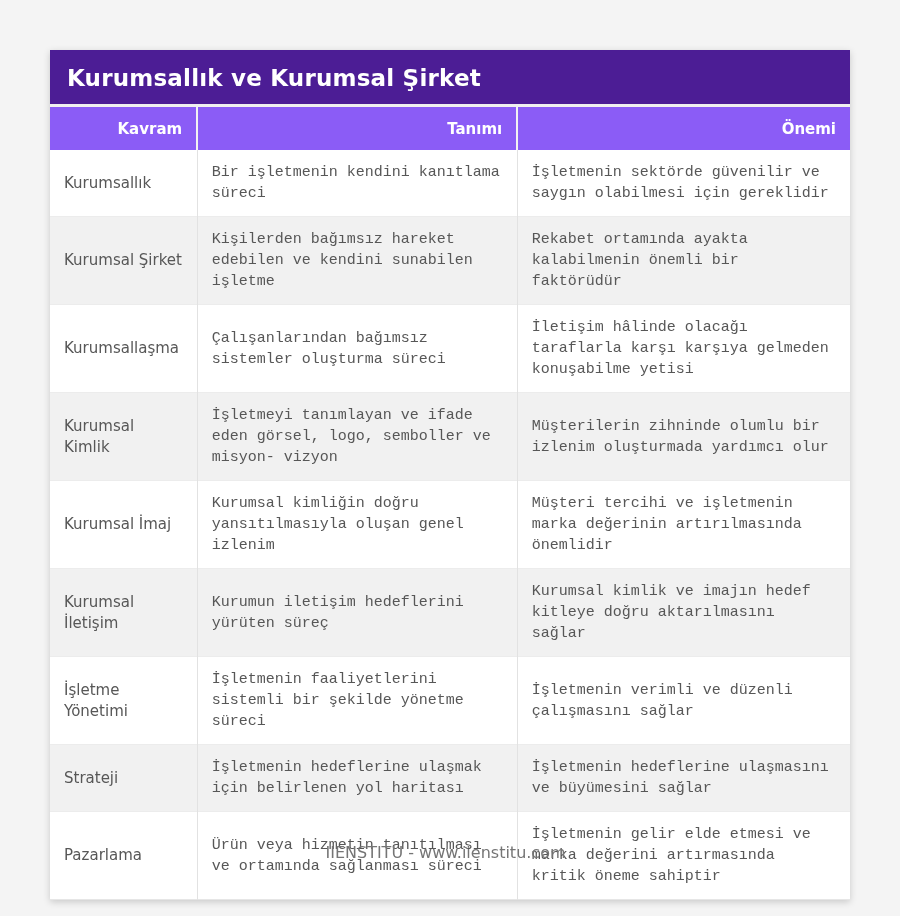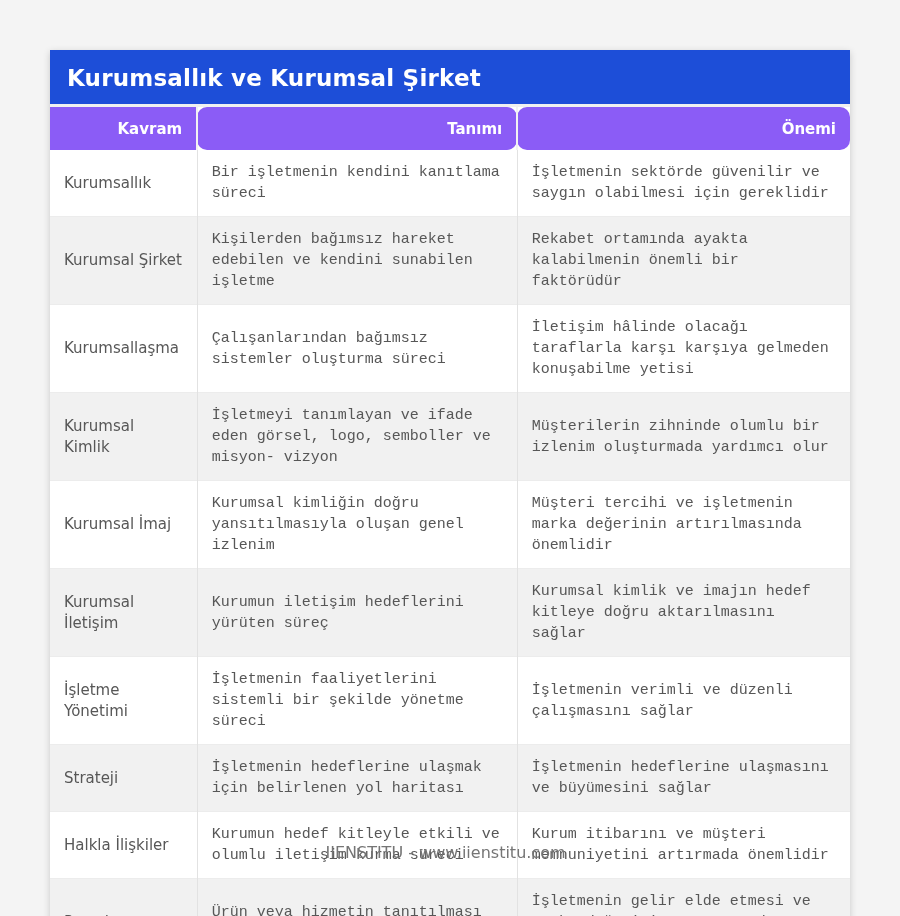--- a/index.html
+++ b/index.html
@@ -12,21 +12,21 @@
   }
   .card {
     position: absolute;
     left: 50px;
     top: 50px;
     width: 800px;
     box-shadow: 0 2px 7px rgba(0,0,0,0.18);
     background: #ffffff;
   }
   .title-bar {
-    background: #1d4ed8;
+    background: #4c1d95;
     color: #ffffff;
     height: 57px;
     line-height: 57px;
     padding: 0 17px;
     font-size: 23px;
     font-weight: bold;
     letter-spacing: 0.2px;
     border-bottom: 3px solid #f0f0f0;
   }
   table.concepts {
@@ -40,21 +40,21 @@
   thead th {
     background: #8b5cf6;
     color: #ffffff;
     text-align: right;
     font-size: 15px;
     font-weight: bold;
     height: 43px;
     padding: 0 14px;
     vertical-align: middle;
   }
-  thead th + th { border-left: 2px solid #f2f2f2; border-radius: 10px; }
+  thead th + th { border-left: 2px solid #f2f2f2; }
   tbody td {
     font-size: 15px;
     line-height: 21px;
     color: #575757;
     padding: 12px 14px;
     vertical-align: middle;
     text-align: left;
   }
   tbody td + td { border-left: 1px solid #e2e2e2; font-family: Liberation Mono, monospace; }
   tbody tr { border-bottom: 1px solid #ececec; }
@@ -126,25 +126,20 @@
           <td>İşletme Yönetimi</td>
           <td>İşletmenin faaliyetlerini sistemli bir şekilde yönetme süreci</td>
           <td>İşletmenin verimli ve düzenli çalışmasını sağlar</td>
         </tr>
         <tr class="row-min">
           <td>Strateji</td>
           <td>İşletmenin hedeflerine ulaşmak için belirlenen yol haritası</td>
           <td>İşletmenin hedeflerine ulaşmasını ve büyümesini sağlar</td>
         </tr>
         <tr class="row-min">
-          <td>Halkla İlişkiler</td>
-          <td>Kurumun hedef kitleyle etkili ve olumlu iletişim kurma süreci</td>
-          <td>Kurum itibarını ve müşteri memnuniyetini artırmada önemlidir</td>
-        </tr>
-        <tr class="row-min">
           <td>Pazarlama</td>
           <td>Ürün veya hizmetin tanıtılması ve ortamında sağlanması süreci</td>
           <td>İşletmenin gelir elde etmesi ve marka değerini artırmasında kritik öneme sahiptir</td>
         </tr>
       </tbody>
   </table>
 </div>
 
 <div class="footer">IIENSTITU - www.iienstitu.com</div>
 

